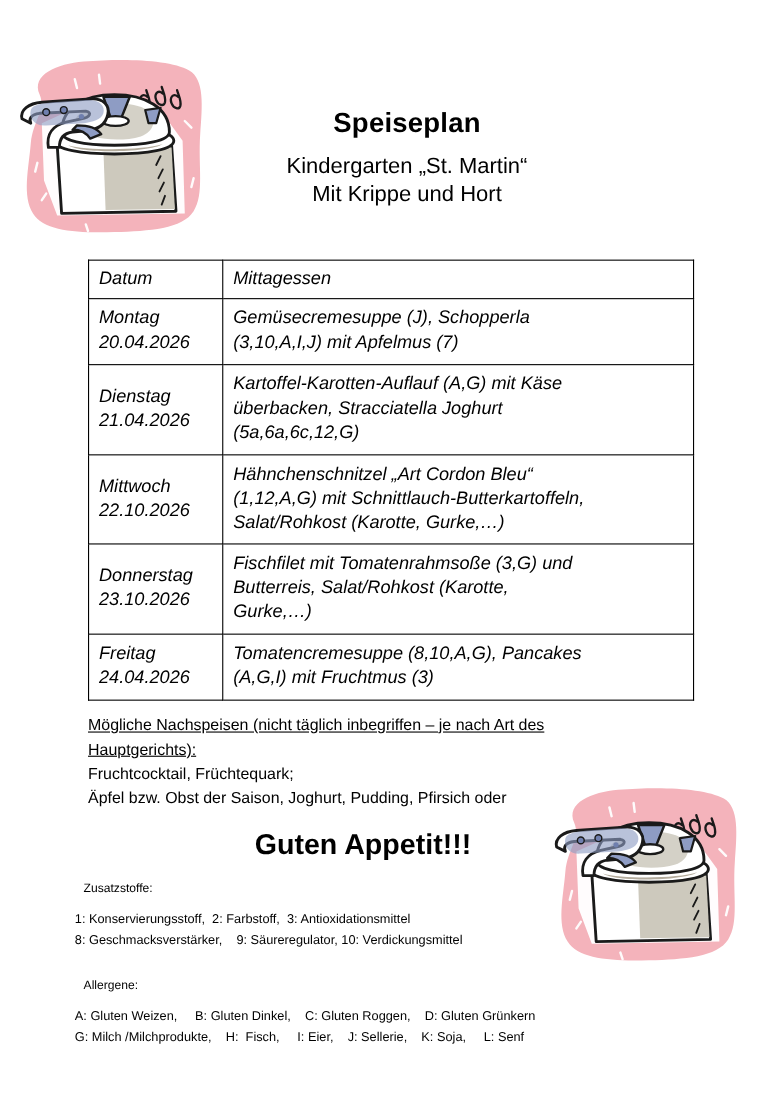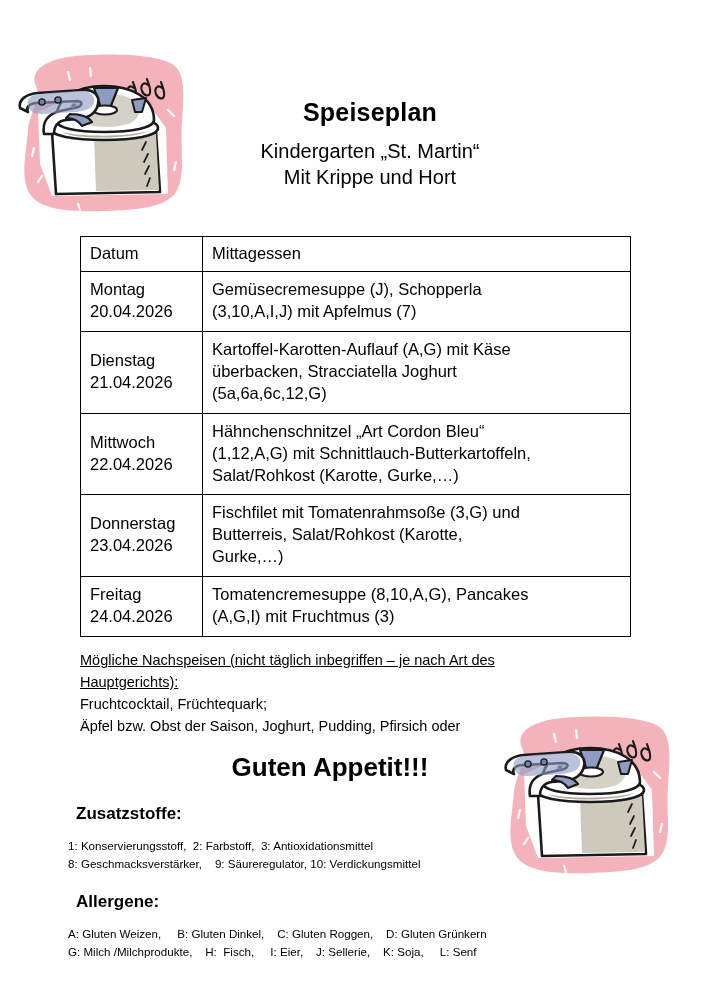--- a/index.html
+++ b/index.html
@@ -64,20 +64,21 @@
     table-layout: fixed;
   }
   .menu-table td, .menu-table th {
     border: 1.6px solid #000;
     vertical-align: middle;
     padding: 7px 8px 8px 9px;
     font-size: 16.5px;
     line-height: 1.33;
     text-align: left;
     font-weight: normal;
+    font-style: italic;
   }
   .menu-table .col-date { width: 122px; }
   .menu-table thead td {
     padding-top: 6px;
     padding-bottom: 6px;
   }
   .menu-table tbody td { height: 1px; }
   .date-cell { white-space: pre-line; }
   .meal-cell { white-space: pre-line; }
 
@@ -111,22 +112,22 @@
   .legend {
     position: absolute;
     left: 68px;
     font-size: 11.6px;
     line-height: 1.62;
   }
   #legend-additives { top: 784px; width: 470px; }
   #legend-allergens { top: 872px; width: 500px; }
 
   .legend-title {
-    font-weight: bold;
-    font-size: 17px;
+    font-weight: normal;
+    font-size: 11px;
     margin-left: 8px;
     margin-bottom: 9px;
   }
   .legend-line { white-space: pre; }
 </style>
 </head>
 <body>
 
 <div class="page">
 
@@ -216,28 +217,28 @@
       </tr>
       <tr>
         <td class="date-cell">Dienstag
 21.04.2026</td>
         <td class="meal-cell">Kartoffel-Karotten-Auflauf (A,G) mit Käse
 überbacken, Stracciatella Joghurt
 (5a,6a,6c,12,G)</td>
       </tr>
       <tr>
         <td class="date-cell">Mittwoch
-22.04.2026</td>
+22.10.2026</td>
         <td class="meal-cell">Hähnchenschnitzel „Art Cordon Bleu“
 (1,12,A,G) mit Schnittlauch-Butterkartoffeln,
 Salat/Rohkost (Karotte, Gurke,…)</td>
       </tr>
       <tr>
         <td class="date-cell">Donnerstag
-23.04.2026</td>
+23.10.2026</td>
         <td class="meal-cell">Fischfilet mit Tomatenrahmsoße (3,G) und
 Butterreis, Salat/Rohkost (Karotte,
 Gurke,…)</td>
       </tr>
       <tr>
         <td class="date-cell">Freitag
 24.04.2026</td>
         <td class="meal-cell">Tomatencremesuppe (8,10,A,G), Pancakes
 (A,G,I) mit Fruchtmus (3)</td>
       </tr>

